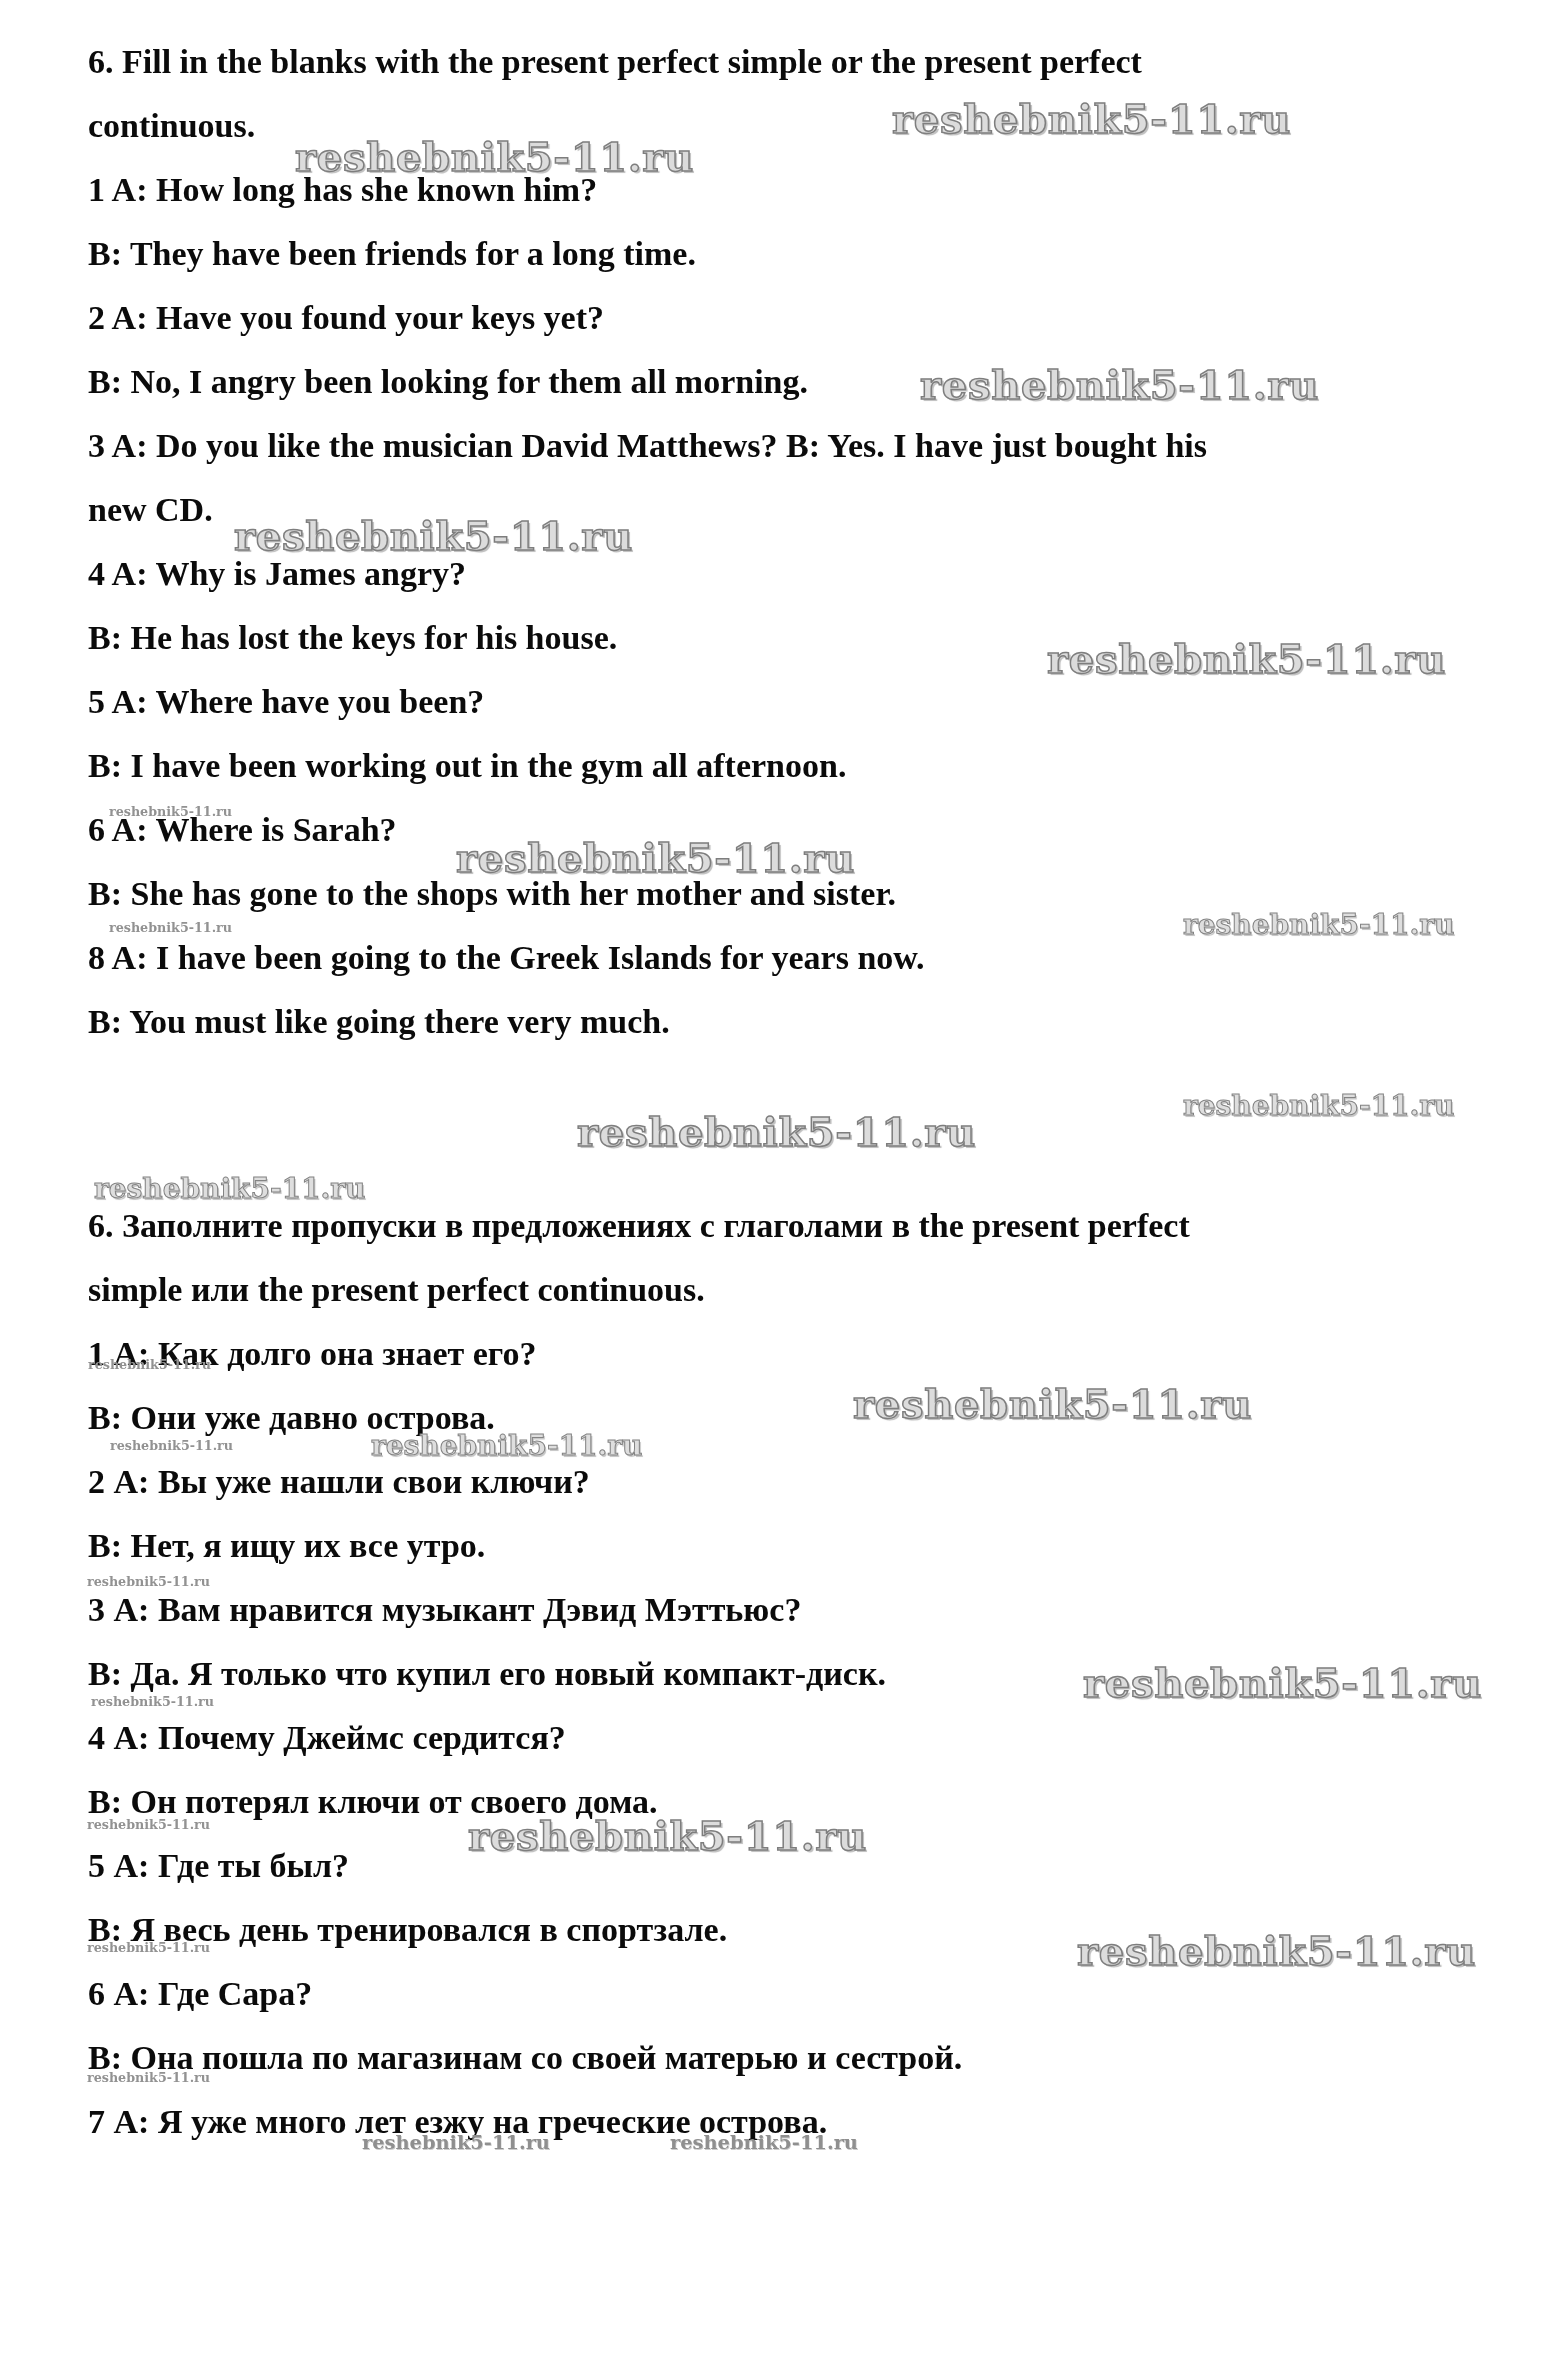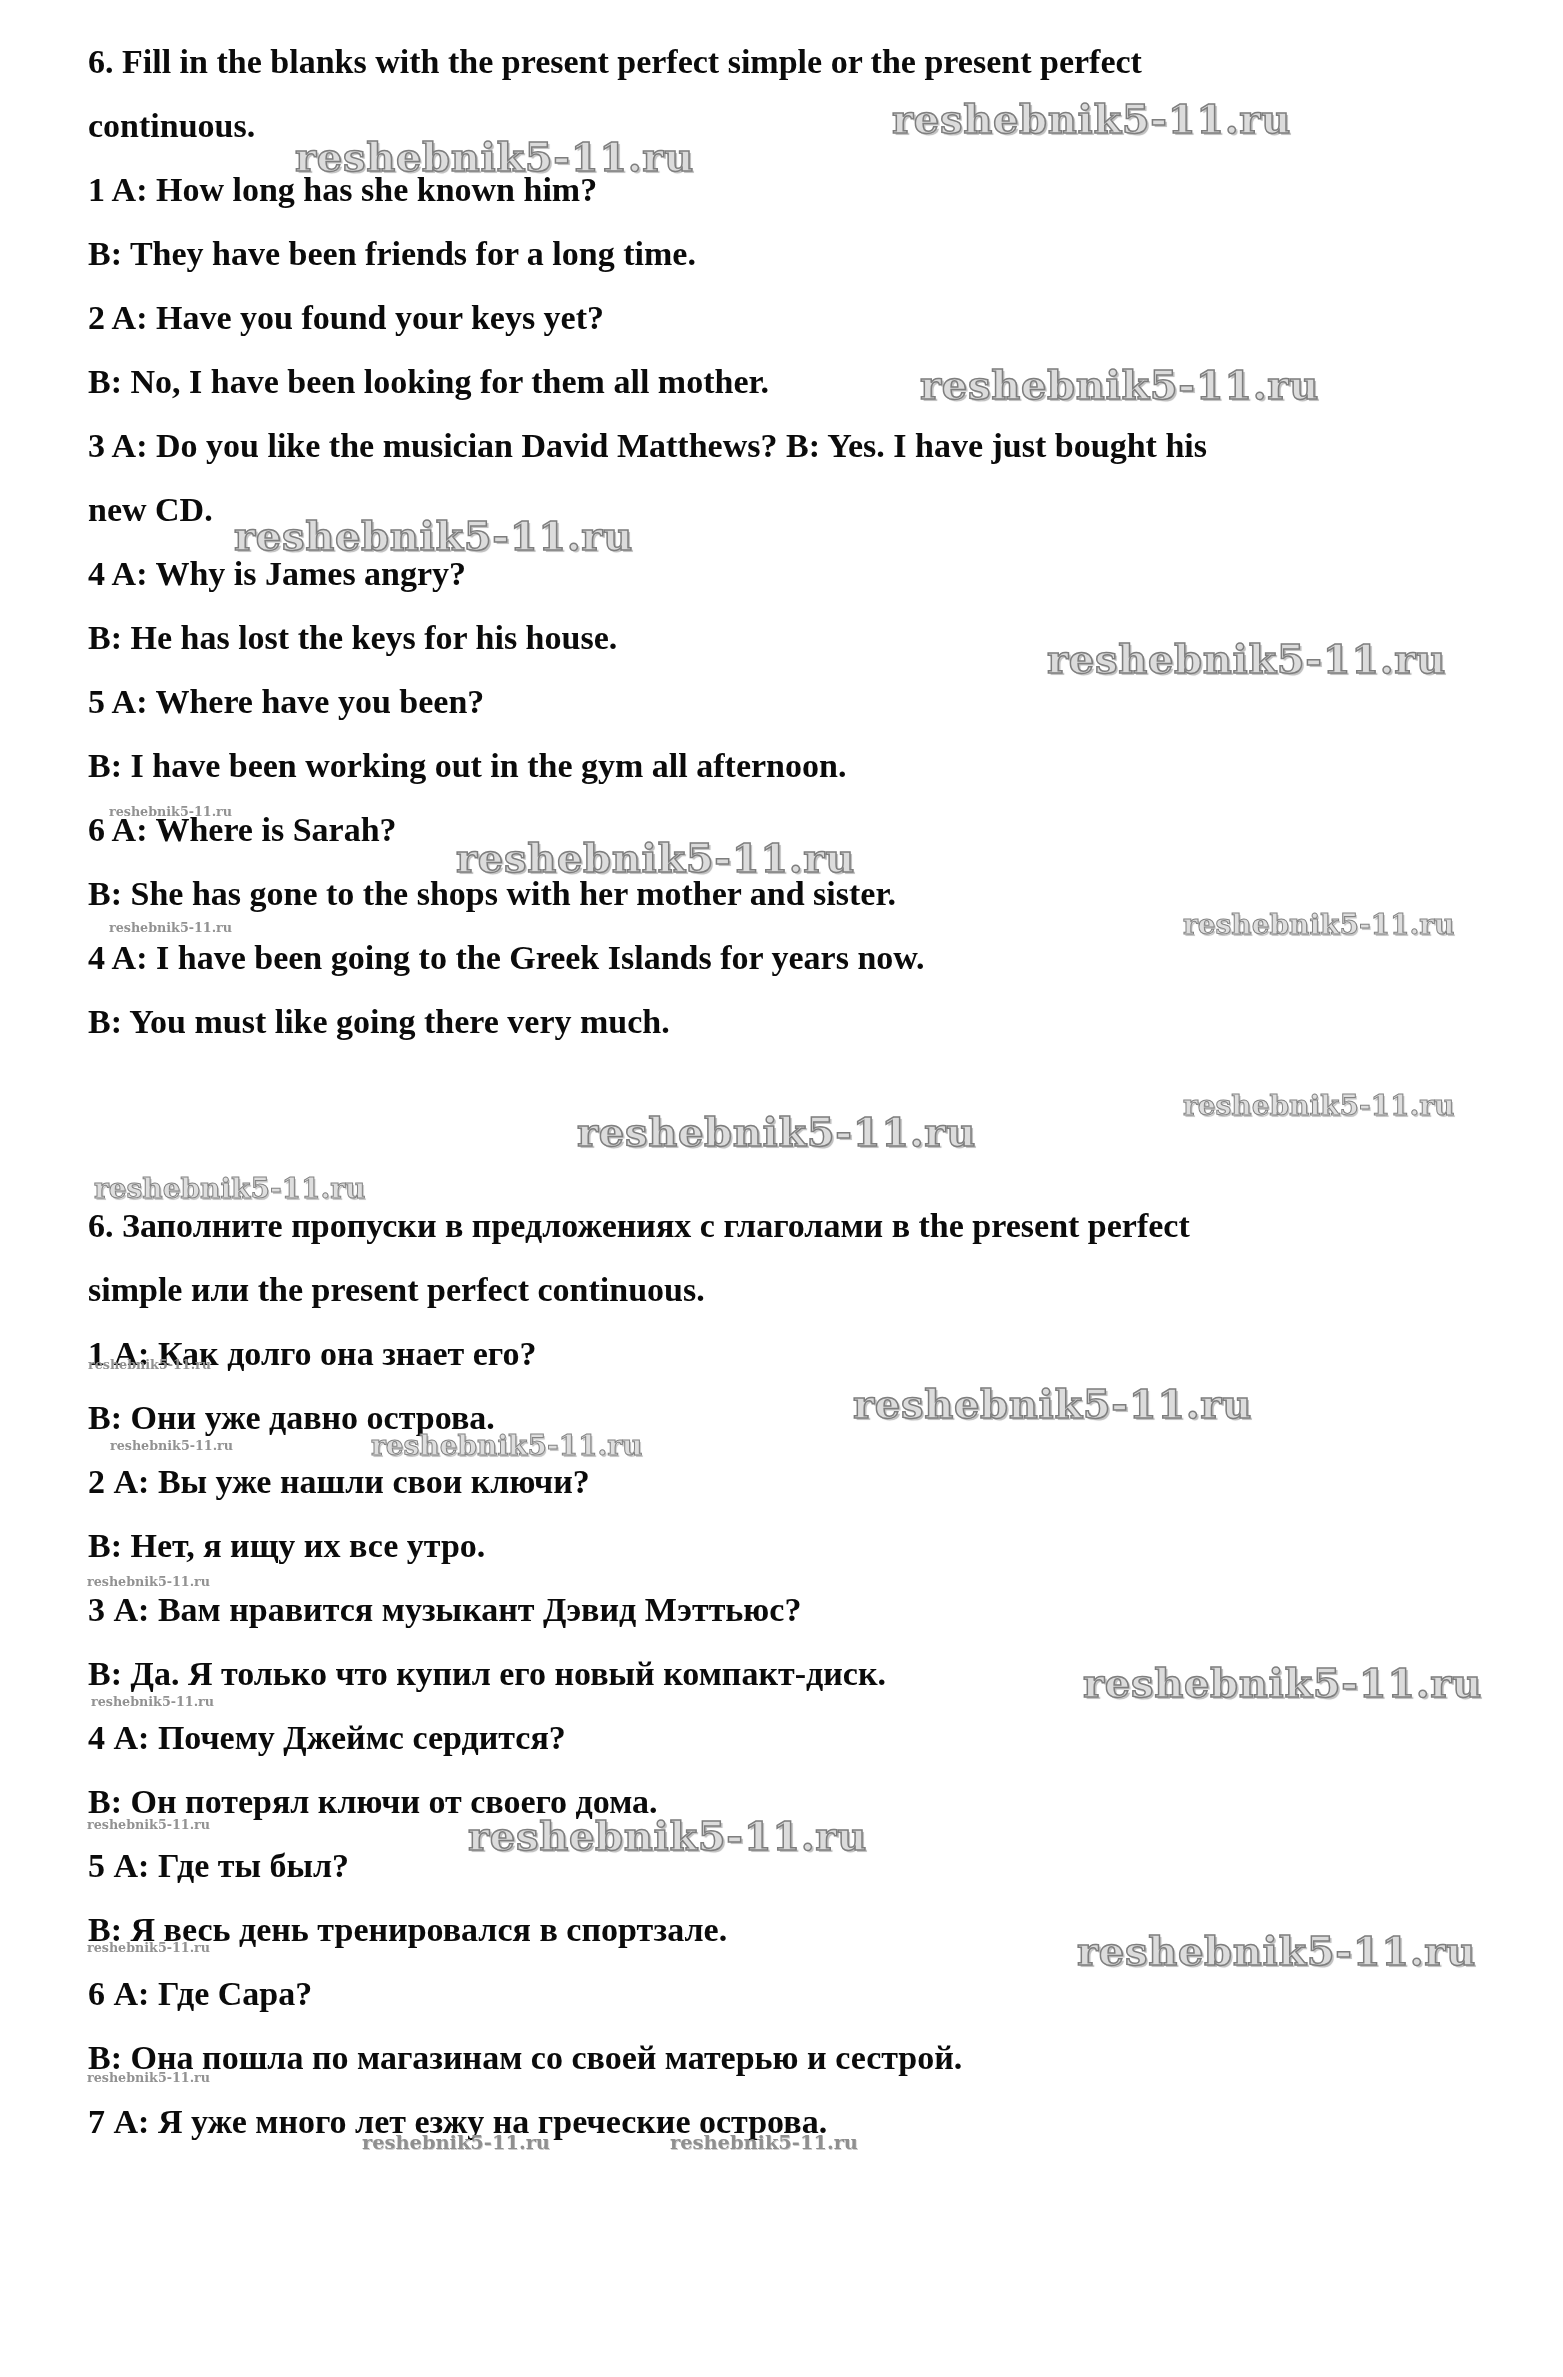--- a/index.html
+++ b/index.html
@@ -130,39 +130,39 @@
     </div>
 
   <div>
 
       <div class="line">1 A: How long has she known him?</div>
 
       <div class="line">B: They have been friends for a long time.</div>
 
       <div class="line">2 A: Have you found your keys yet?</div>
 
-      <div class="line">B: No, I have been looking for them all mother.</div>
+      <div class="line">B: No, I angry been looking for them all morning.</div>
 
       <div class="line">3 A: Do you like the musician David Matthews? B: Yes. I have just bought his</div>
 
       <div class="line">new CD.</div>
 
       <div class="line">4 A: Why is James angry?</div>
 
       <div class="line">B: He has lost the keys for his house.</div>
 
       <div class="line">5 A: Where have you been?</div>
 
       <div class="line">B: I have been working out in the gym all afternoon.</div>
 
       <div class="line">6 A: Where is Sarah?</div>
 
       <div class="line">B: She has gone to the shops with her mother and sister.</div>
 
-      <div class="line">4 A: I have been going to the Greek Islands for years now.</div>
+      <div class="line">8 A: I have been going to the Greek Islands for years now.</div>
 
       <div class="line">B: You must like going there very much.</div>
     </div>
 
   <div class="section-spacer"></div>
 
   <div class="title">
 
       <div class="line">6. Заполните пропуски в предложениях с глаголами в the present perfect</div>
 

